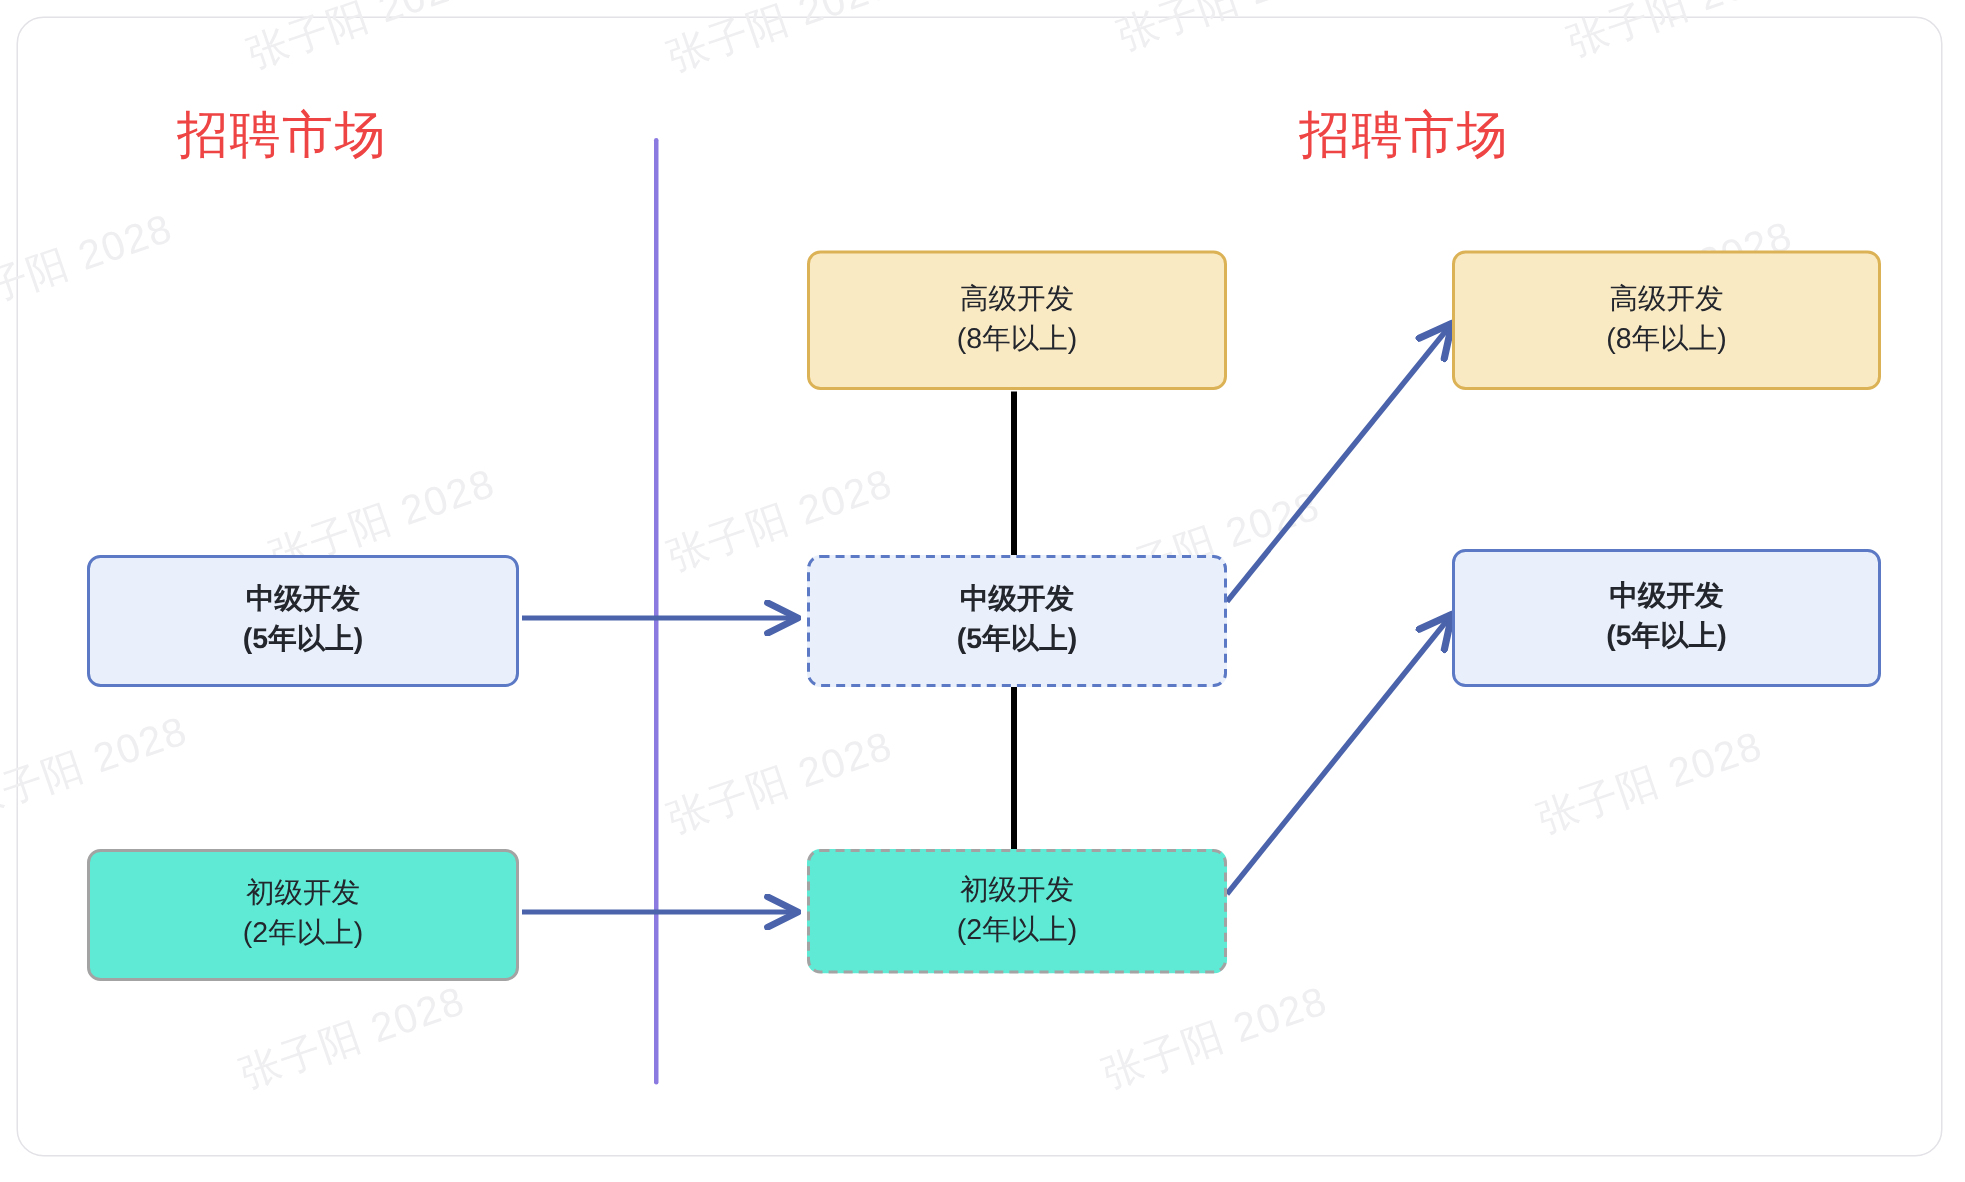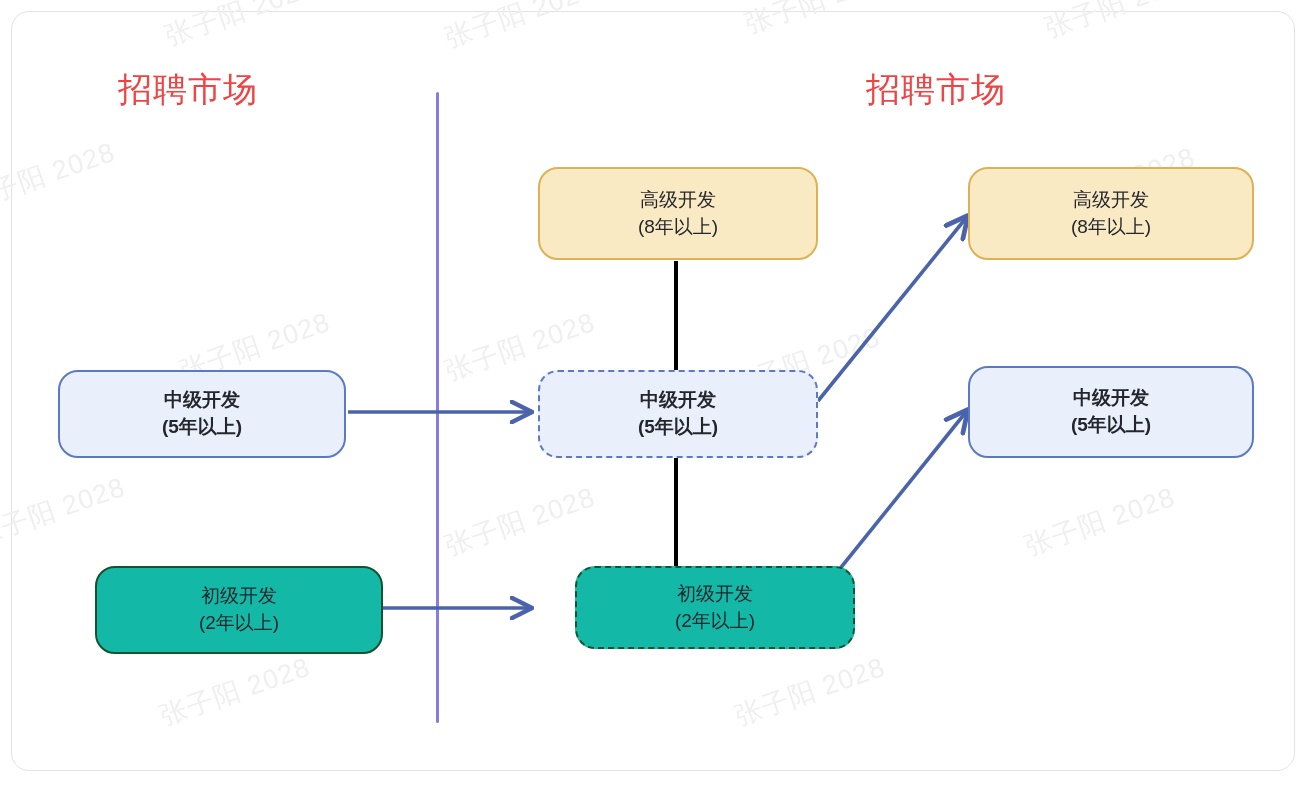--- a/index.html
+++ b/index.html
@@ -63,34 +63,34 @@
     width: 3px;
     height: 631px;
     background: #8b7ae0;
     border-radius: 2px;
   }
 
   
   .node {
     position: absolute;
     box-sizing: border-box;
-    border-radius: 20px;
+    border-radius: 9px;
     display: flex;
     flex-direction: column;
     align-items: center;
     justify-content: center;
     font-size: 19px;
     color: #23262c;
     line-height: 1.42;
     text-align: center;
   }
   .node .line2 { display: block; }
 
   .node.blue   { background: #eaf0fb; border: 2px solid #5b79c4; font-weight: bold; }
-  .node.green  { background: #14b8a6; border: 2px solid #14532d; margin-left: 37px; }
+  .node.green  { background: #5eead4; border: 2px solid #a3a3a3; }
   .node.amber  { background: #faeac4; border: 2px solid #dcb256; }
 
   .node.dashed.blue  { border-style: dashed; }
   .node.dashed.green { border-style: dashed; }
 
   
   #node-market-mid   { left: 58px;  top: 370px; width: 288px; height: 88px; }
   #node-market-jun   { left: 58px;  top: 566px; width: 288px; height: 88px; }
 
   #node-center-sen   { left: 538px; top: 167px; width: 280px; height: 93px; }

